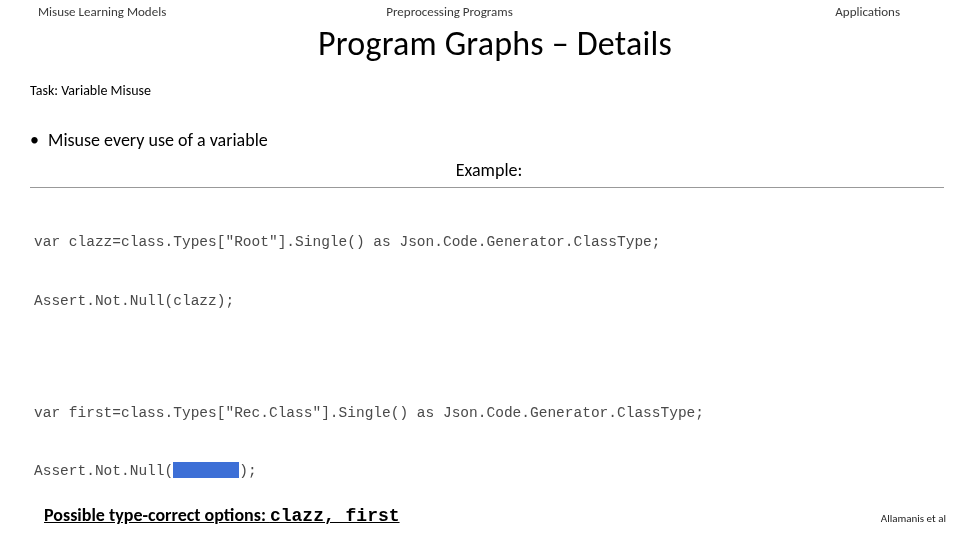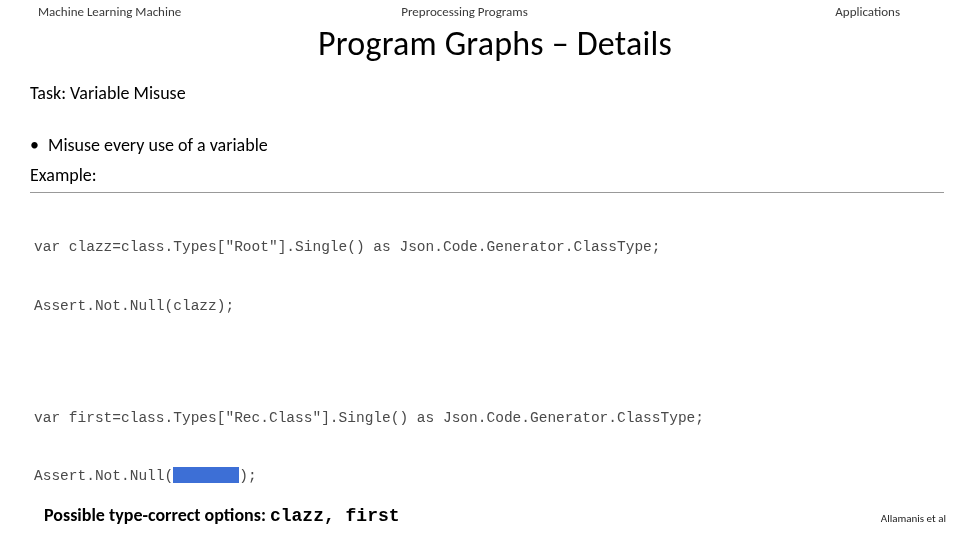--- a/index.html
+++ b/index.html
@@ -23,21 +23,21 @@
   .tab2 { margin-left: 220px; }
   .tab3 { margin-left: auto; margin-right: 60px; }
   .page-title {
     font-size: 34px;
     font-weight: 400;
     margin: 4px 0 18px 30px;
     letter-spacing: 0.2px;
     text-align: center;
   }
   .task {
-    font-size: 18px;
+    font-size: 14px;
     margin: 0 0 28px 30px;
   }
   .bullets {
     margin: 0 0 6px 30px;
   }
   .bullets li {
     list-style: none;
     font-size: 18px;
     line-height: 1.45;
     position: relative;
@@ -45,20 +45,21 @@
   }
   .bullets li::before {
     content: "•";
     position: absolute;
     left: 0;
     top: 0;
   }
   .example-label {
     font-size: 18px;
     margin: 6px 12px 6px 30px;
+    text-align: center;
   }
   .code-box {
     margin: 0 16px 0 30px;
     border-top: 1px solid #999;
     border-bottom: 1px solid #999;
     padding: 6px 0 6px 4px;
     font-family: "Courier New", Courier, monospace;
     font-size: 14.5px;
     color: #4a4a4a;
     line-height: 1.35;
@@ -77,37 +78,38 @@
   .footer {
     position: absolute;
     bottom: 14px;
     left: 0; right: 0;
     display: flex;
     align-items: flex-end;
   }
   .options {
     font-size: 18px;
     margin-left: 44px;
+    text-decoration: underline;
   }
   .options-label { font-weight: 700; }
   .options-code { font-family: "Courier New", Courier, monospace; font-weight: 700; }
   .citation {
     margin-left: auto;
     margin-right: 14px;
     text-align: left;
     font-size: 11px;
     line-height: 1.25;
     color: #222;
   }
 </style>
 </head>
 <body>
 
 <div class="tabs">
-  <span class="tab tab1">Machine Learning Machine</span>
+  <span class="tab tab1">Misuse Learning Models</span>
   <span class="tab tab2">Preprocessing Programs</span>
   <span class="tab tab3">Applications</span>
 </div>
 
 <h1 class="page-title">Program Graphs – Details</h1>
 
 <div class="task">Task: Variable Misuse</div>
 
 <ul class="bullets">
   <li>Misuse every use of a variable</li>

